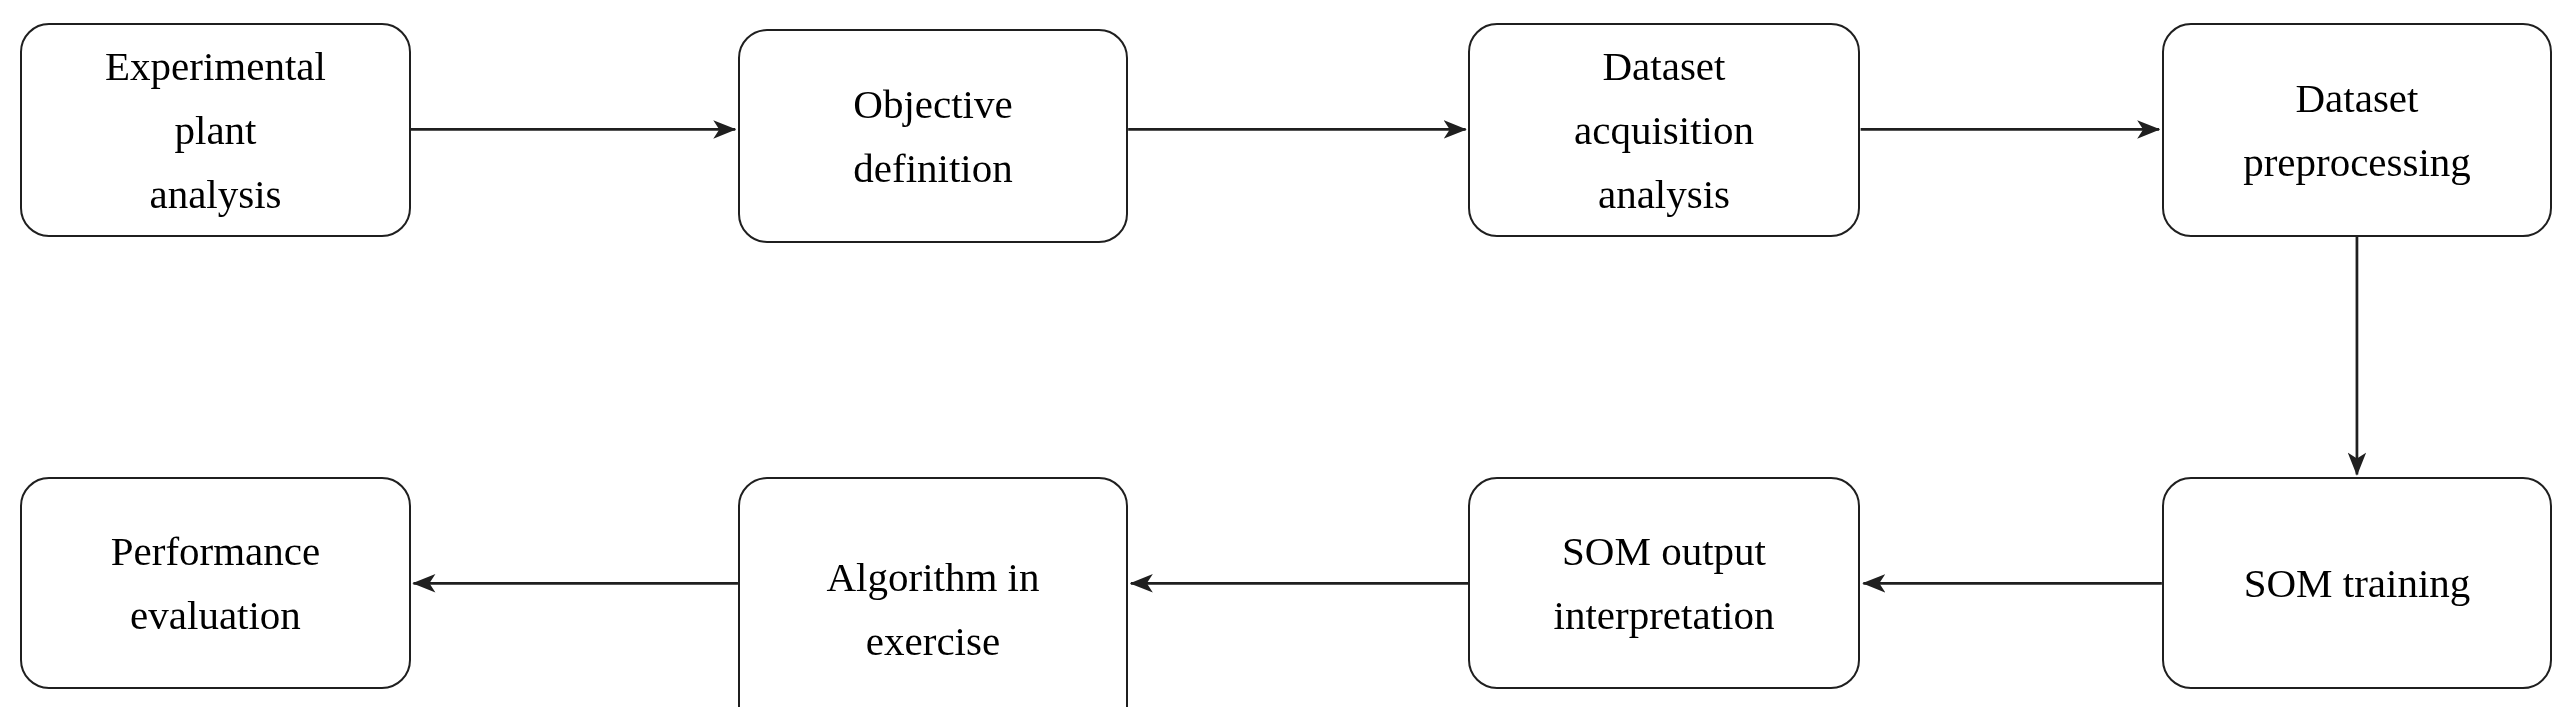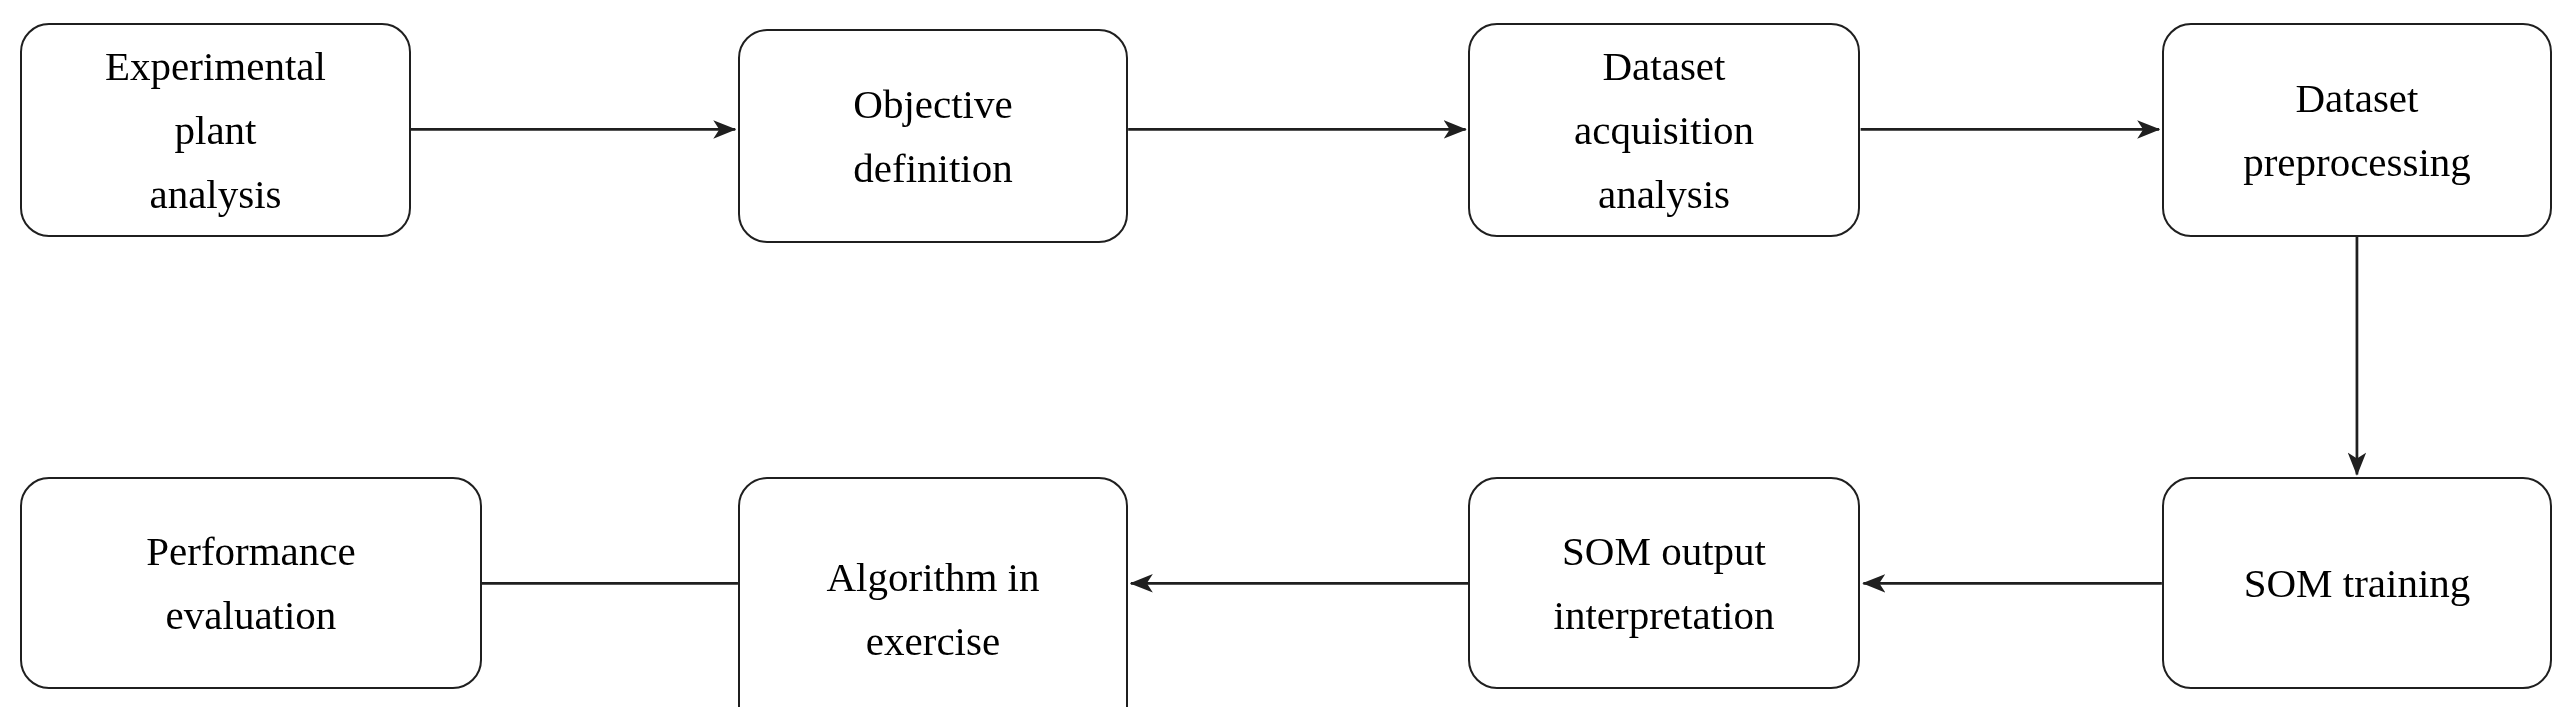--- a/index.html
+++ b/index.html
@@ -50,21 +50,21 @@
     color:var(--text);
   }
   
   .n1{left:20px;  top:22.6px;  width:391px; height:214px;}
   .n2{left:738px;top:22.6px;  width:390px; height:214px;margin-top:6px;}
   .n3{left:1468px;top:22.6px;  width:392px; height:214px;}
   .n4{left:2162px;top:22.6px;  width:390px; height:214px;}
   .n5{left:2162px;top:477px; width:390px; height:212px;}
   .n6{left:1468px;top:477px; width:392px; height:212px;}
   .n7{left:738px;top:477px; width:390px; height:264px;}
-  .n8{left:20px;  top:477px; width:462px; height:212px;}
+  .n8{left:20px;  top:477px; width:391px; height:212px;}
 </style>
 </head>
 <body>
 
 <div class="canvas">
 
   <svg class="edges" viewBox="0 0 3763 1034" xmlns="http://www.w3.org/2000/svg">
     <defs>
       <marker id="arrow" viewBox="0 0 10 8" refX="9.5" refY="4" markerWidth="34" markerHeight="27" markerUnits="userSpaceOnUse" orient="auto">
         <path class="arrowhead" d="M0,0 L10,4 L0,8 L2.6,4 Z"></path>

